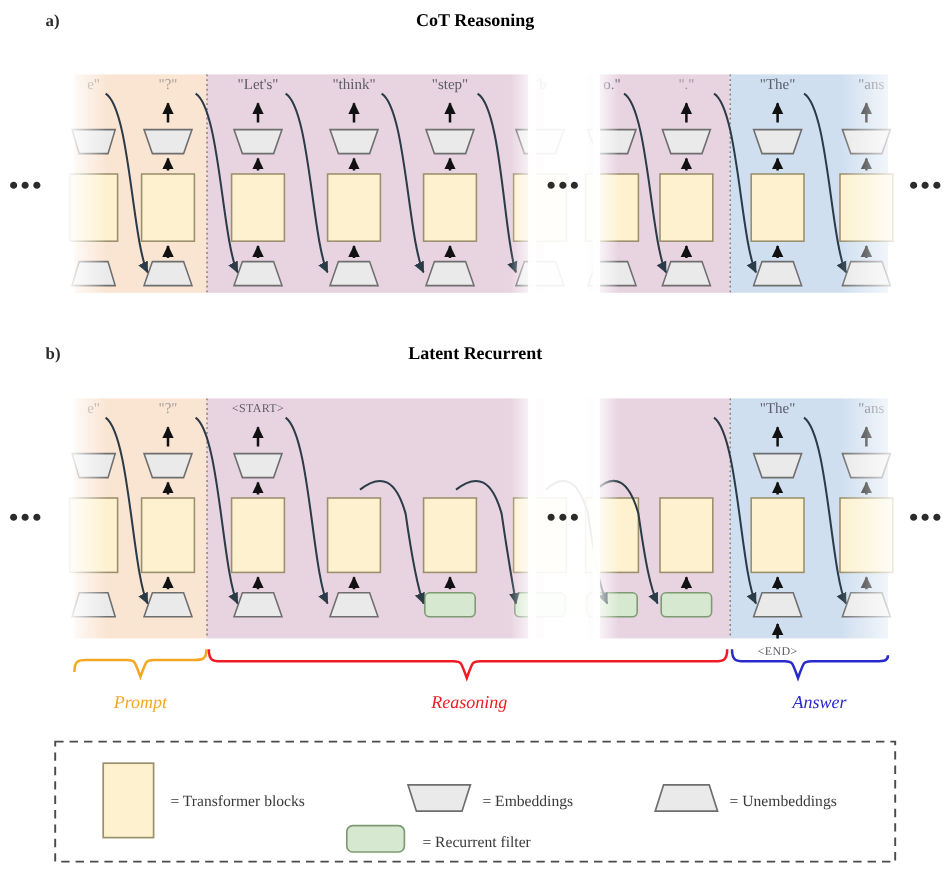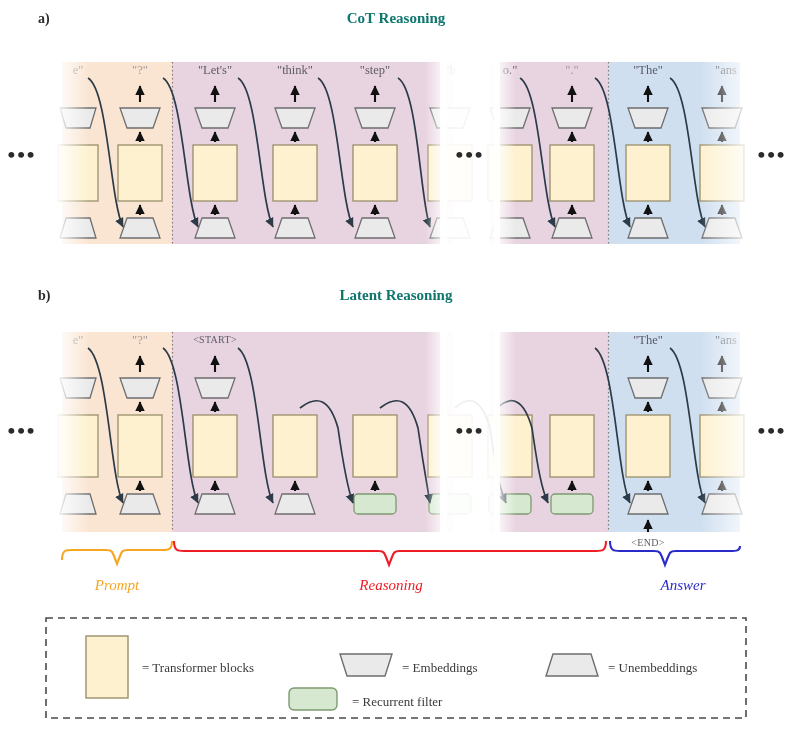--- a/index.html
+++ b/index.html
@@ -19,21 +19,21 @@
     font-family: "Liberation Serif", serif;
     font-weight: bold;
     font-size: 14px;
     color: #2b2b2b;
   }
   .panel-title {
     position: absolute;
     font-family: "Liberation Serif", serif;
     font-weight: bold;
     font-size: 15px;
-    color: #0f766e;
+    color: #000000;
     text-align: center;
     width: 300px;
   }
   .stage {
     position: absolute;
     left: 0;
     top: 0;
   }
   .token-label {
     font-family: "Liberation Serif", serif;
@@ -207,21 +207,21 @@
   <rect x="440" y="0" width="60" height="200" fill="#ffffff" opacity="0.92"></rect>
   <rect x="425" y="0" width="22" height="200" fill="url(#fadeRightA)"></rect>
   <rect x="494" y="0" width="22" height="200" fill="url(#fadeLeftA)"></rect>
 
   <text class="ell" x="22" y="112" text-anchor="middle">•••</text>
   <text class="ell" x="470" y="112" text-anchor="middle">•••</text>
   <text class="ell" x="772" y="112" text-anchor="middle">•••</text>
 </svg>
 
 <div class="panel-letter" style="left:38px; top:288px;">b)</div>
-<div class="panel-title" style="left:246px; top:287px;">Latent Reasoning</div>
+<div class="panel-title" style="left:246px; top:287px;">Latent Recurrent</div>
 
 <svg class="stage" width="793" height="290" style="top:320px;" xmlns="http://www.w3.org/2000/svg">
   <defs>
     <linearGradient id="fadeLeftB" x1="0" x2="1">
       <stop offset="0" stop-color="#ffffff" stop-opacity="1"></stop>
       <stop offset="1" stop-color="#ffffff" stop-opacity="0"></stop>
     </linearGradient>
     <linearGradient id="fadeRightB" x1="0" x2="1">
       <stop offset="0" stop-color="#ffffff" stop-opacity="0"></stop>
       <stop offset="1" stop-color="#ffffff" stop-opacity="1"></stop>

